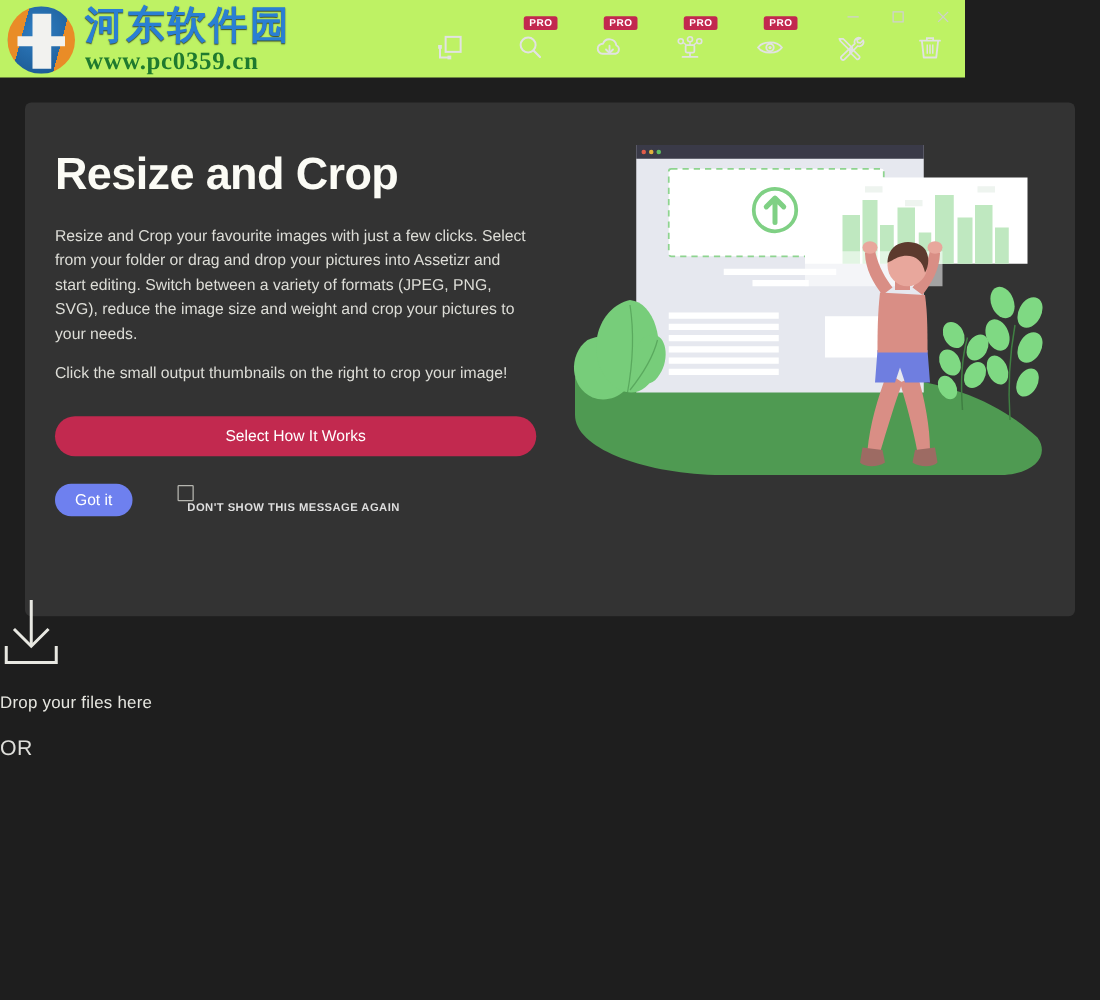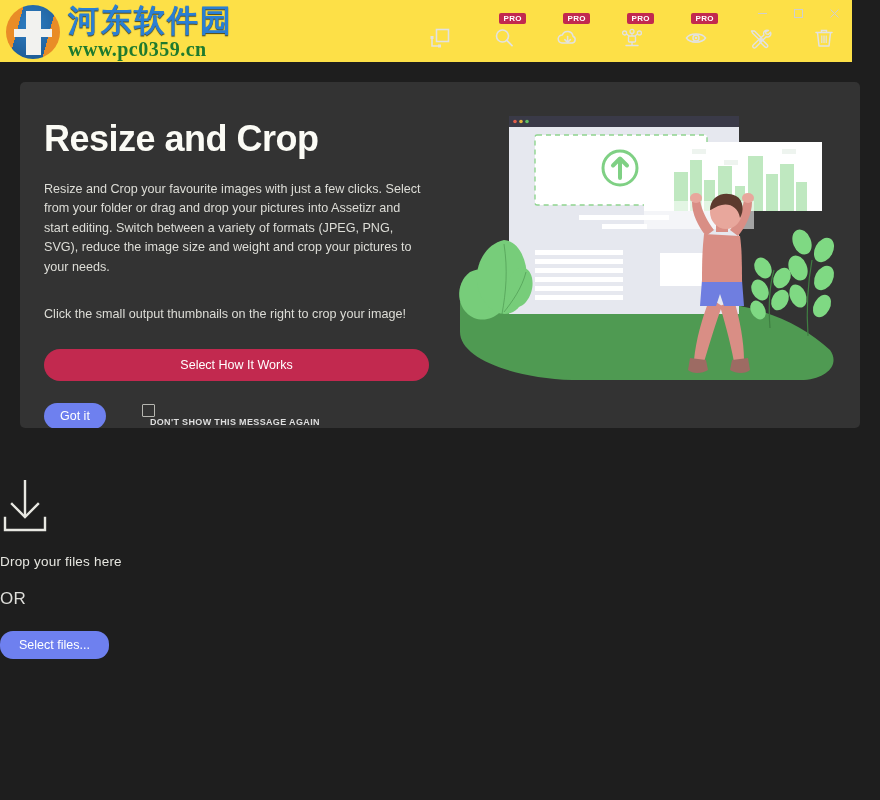--- a/index.html
+++ b/index.html
@@ -11,23 +11,23 @@
     font-family: "Liberation Sans", sans-serif;
     color: #e8e8e8;
     overflow: hidden;
     position: relative;
   }
 
   
   .titlebar {
     position: absolute;
     top: 0; left: 0;
-    width: 852px;
+    width: 772px;
     height: 62px;
-    background: #fde047;
+    background: #bef264;
     display: flex;
     align-items: flex-start;
   }
 
   
   .watermark {
     position: absolute;
     left: 6px;
     top: 5px;
     display: flex;
@@ -127,21 +127,21 @@
     line-height: 1;
     font-family: "Liberation Sans", sans-serif;
   }
 
   
   .panel {
     position: absolute;
     left: 20px;
     top: 82px;
     width: 840px;
-    height: 346px;
+    height: 411px;
     background: #333333;
     border-radius: 5px;
     overflow: hidden;
     text-decoration: underline;
   }
   .panel-left {
     position: absolute;
     left: 24px;
     top: 38px;
     width: 410px;
@@ -153,21 +153,21 @@
     letter-spacing: -.5px;
     line-height: 1.05;
   }
   .panel-body {
     margin-top: 22px;
     font-size: 12.6px;
     line-height: 1.55;
     color: #ddddd7;
     width: 384px;
   }
-  .panel-body p + p { margin-top: 28px; }
+  .panel-body p + p { margin-top: 12px; }
 
   .btn-watch {
     display: block;
     width: 385px;
     margin-top: 24px;
     padding: 9px 0;
     background: #c2294f;
     color: #ffffff;
     border: none;
     border-radius: 17px;
@@ -482,14 +482,13 @@
 <div class="dropzone">
   <div class="dz-icon">
     <svg width="50" height="58" viewBox="0 0 50 58">
       <line x1="25" y1="2" x2="25" y2="38" stroke="#e8e8e2" stroke-width="2.4"></line>
       <polyline points="12,26 25,39 38,26" fill="none" stroke="#e8e8e2" stroke-width="2.4" stroke-linecap="square"></polyline>
       <polyline points="5,40 5,52 45,52 45,40" fill="none" stroke="#e8e8e2" stroke-width="2.4" stroke-linecap="square"></polyline>
     </svg>
   </div>
   <div class="dz-text">Drop your files here</div>
   <div class="dz-or">OR</div>
-  <button class="btn-select">Select files...</button>
 </div>
 
 </body></html>

